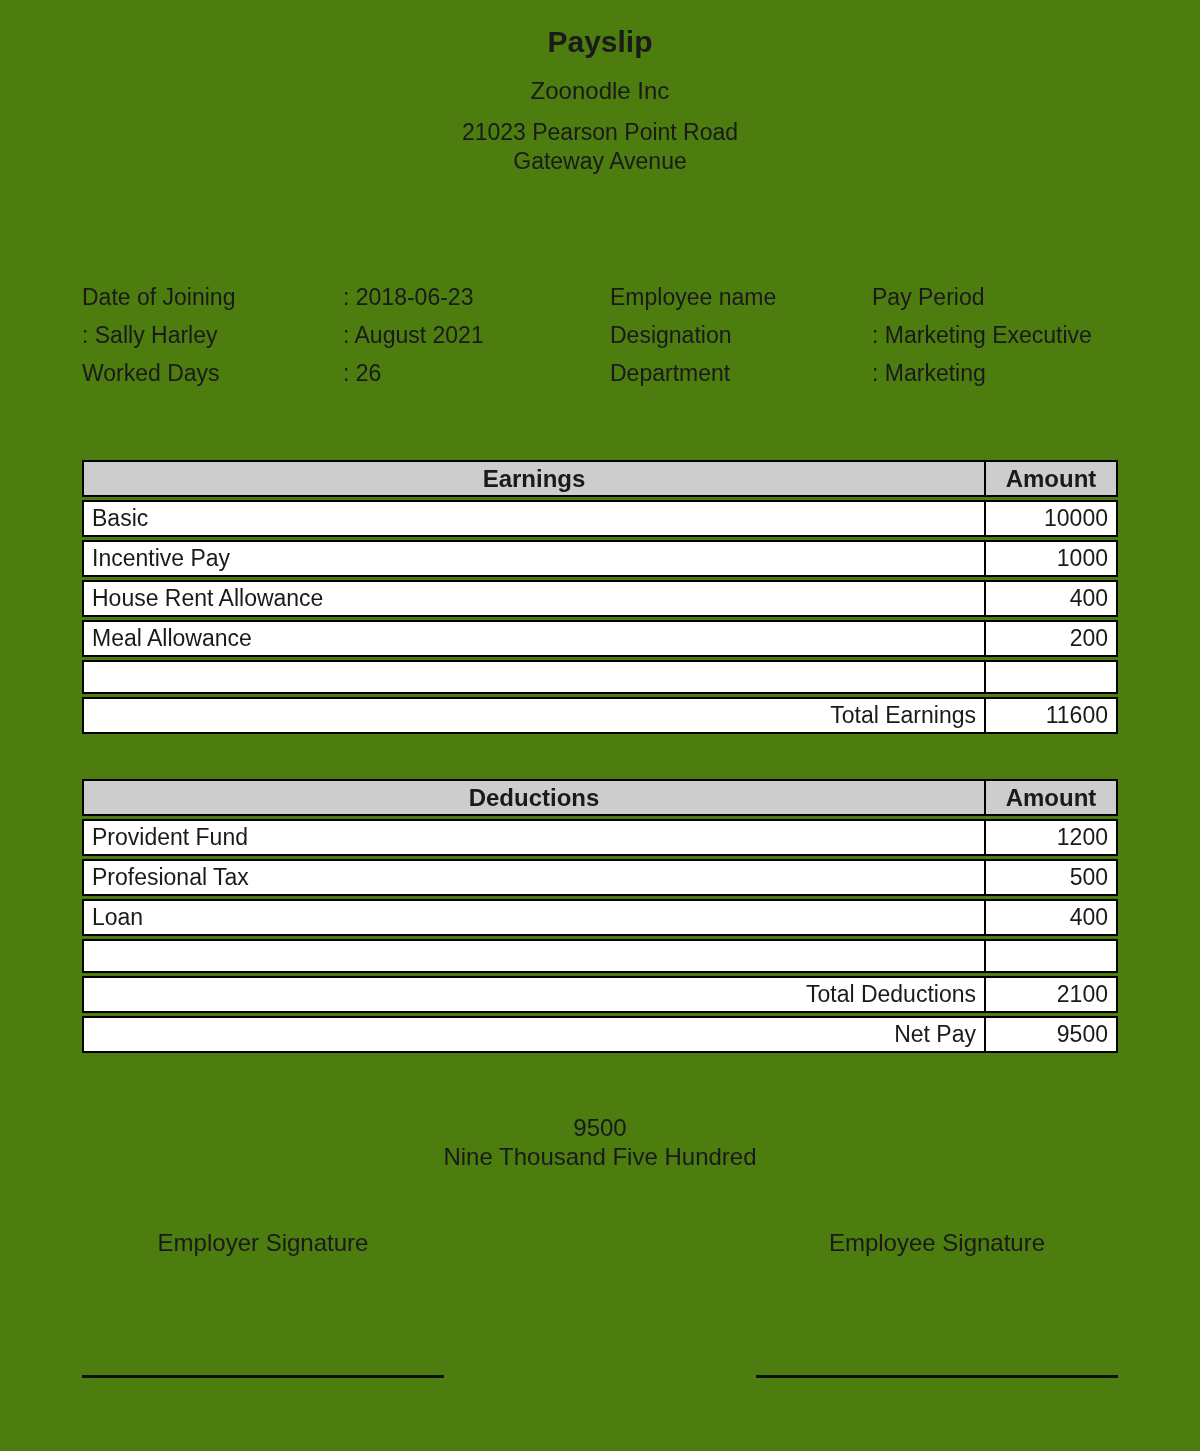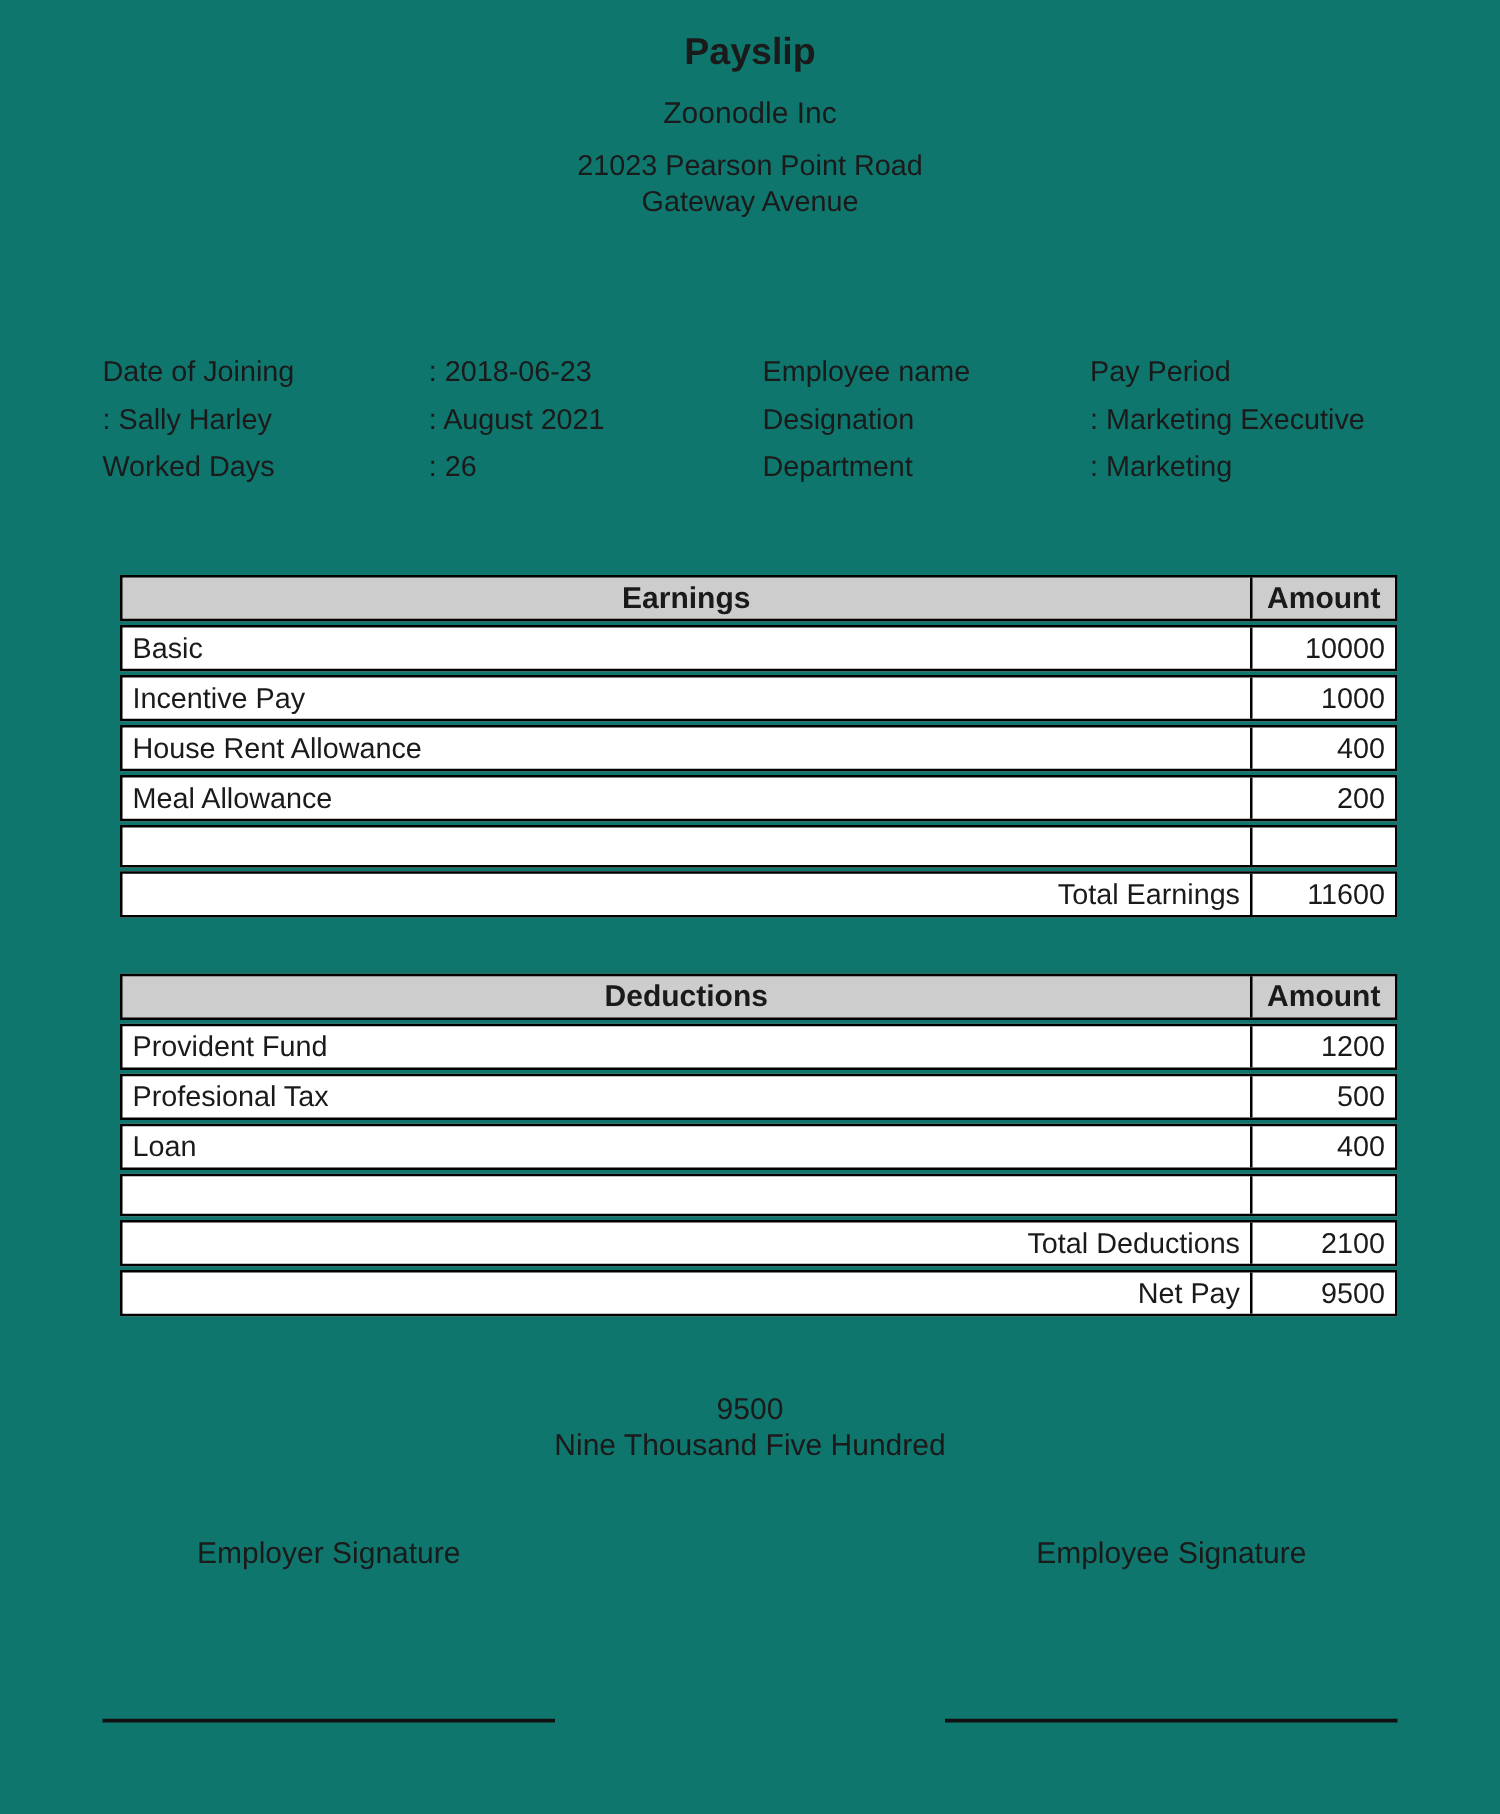--- a/index.html
+++ b/index.html
@@ -5,21 +5,21 @@
   * { box-sizing: border-box; }
   html, body { margin: 0; padding: 0; background: #ffffff; }
   body {
     font-family: "Liberation Sans", "DejaVu Sans", sans-serif;
     color: #1a1a1a;
     -webkit-font-smoothing: antialiased;
   }
   .page {
     width: 1200px;
     height: 1451px;
-    background: #0f766e;
+    background: #4d7c0f;
     padding: 24px 82px 0 82px;
     overflow: hidden;
     position: relative;
   }
 
   
   .doc-title {
     text-align: center;
     font-size: 30px;
     font-weight: 700;
@@ -42,21 +42,21 @@
   
   .info-grid {
     display: grid;
     grid-template-columns: 261px 267px 262px 1fr;
     font-size: 23px;
     line-height: 38px;
     margin-top: 102px;
   }
 
   
-  .tbl { margin-top: 68px; margin-left: 14px; }
+  .tbl { margin-top: 68px; }
   .tbl.second { margin-top: 45px; }
   .tbl-row {
     display: flex;
     align-items: stretch;
     border: 2px solid #000000;
     margin-top: 3px;
     background: #ffffff;
   }
   .tbl-row.head {
     margin-top: 0;
@@ -65,21 +65,21 @@
   .cell {
     padding: 3px 8px;
     font-size: 23px;
     line-height: 27px;
     display: flex;
     align-items: center;
     min-height: 30px;
   }
   .c-desc { flex: 1; }
   .c-amt {
-    width: 116px;
+    width: 132px;
     border-left: 2px solid #000000;
     justify-content: flex-end;
     text-align: right;
   }
   .tbl-row.head .cell {
     font-weight: 700;
     font-size: 24px;
     min-height: 32px;
   }
   .tbl-row.head .c-desc { justify-content: center; text-align: center; }

